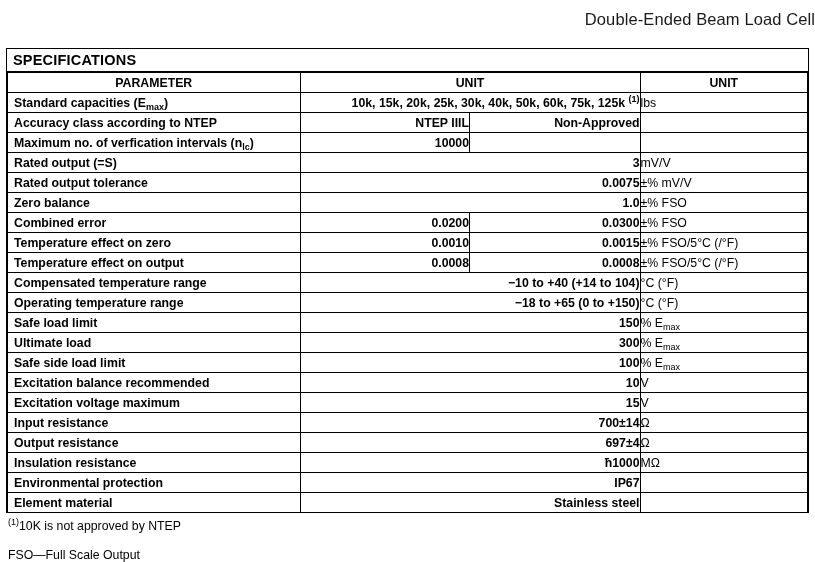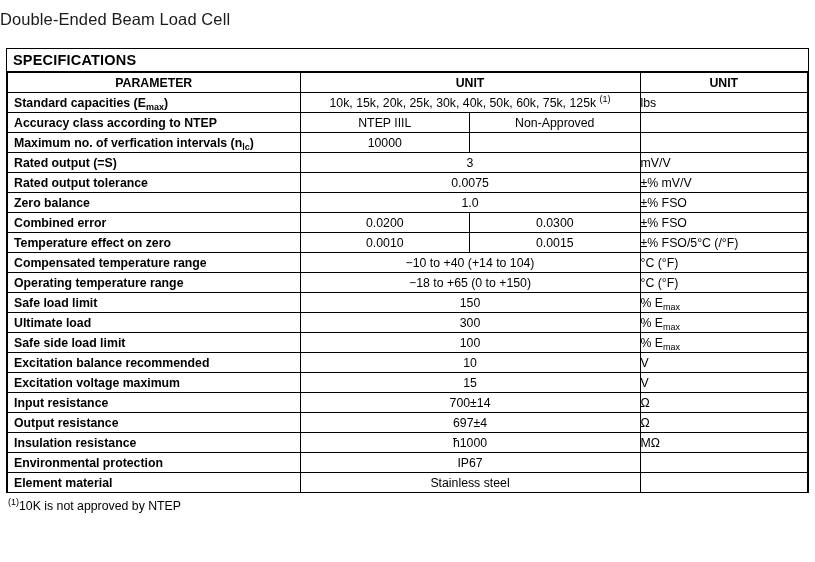--- a/index.html
+++ b/index.html
@@ -14,21 +14,21 @@
     color: #000000;
     overflow: hidden;
   }
   .page {
     position: relative;
     width: 815px;
     height: 562px;
     box-sizing: border-box;
   }
   .doc-title {
-    text-align: left;
+    text-align: right;
     font-size: 16.5px;
     font-weight: normal;
     color: #1a1a1a;
     padding-top: 10px;
     padding-bottom: 11px;
     letter-spacing: 0.1px;
   }
   .spec-wrap {
     margin: 8px 6px 0 6px;
     border: 1.5px solid #000;
@@ -52,21 +52,22 @@
     padding: 2px 0 2px 0;
     height: 15px;
     vertical-align: middle;
   }
   table.spec td.param {
     padding-left: 6px;
     font-weight: bold;
     text-align: left;
   }
   table.spec td.val {
-    text-align: center;
+    text-align: right;
+    font-weight: bold;
   }
   table.spec td.unit {
     text-align: left;
   }
   table.spec tr.head td {
     font-weight: bold;
     text-align: center;
     padding-left: 0;
   }
   .col-param { width: 290px; }
@@ -167,20 +168,26 @@
           <td class="unit">±% FSO</td>
         </tr>
 
         <tr>
           <td class="param">Temperature effect on zero</td>
           <td class="val">0.0010</td>
           <td class="val">0.0015</td>
           <td class="unit">±% FSO/5°C (/°F)</td>
         </tr>
 
+        <tr>
+          <td class="param">Temperature effect on output</td>
+          <td class="val">0.0008</td>
+          <td class="val">0.0008</td>
+          <td class="unit">±% FSO/5°C (/°F)</td>
+        </tr>
 
         <tr>
           <td class="param">Compensated temperature range</td>
           <td class="val" colspan="2">−10 to +40 (+14 to 104)</td>
           <td class="unit">°C (°F)</td>
         </tr>
 
         <tr>
           <td class="param">Operating temperature range</td>
           <td class="val" colspan="2">−18 to +65 (0 to +150)</td>
@@ -247,14 +254,15 @@
           <td class="unit"></td>
         </tr>
       </tbody>
     </table>
   </div>
 
   <div class="footnote">
     <span class="fn-sup">(1)</span><span>10K is not approved by NTEP</span>
   </div>
 
+  <div class="footnote2">FSO—Full Scale Output</div>
 
 </div>
 
 </body></html>

